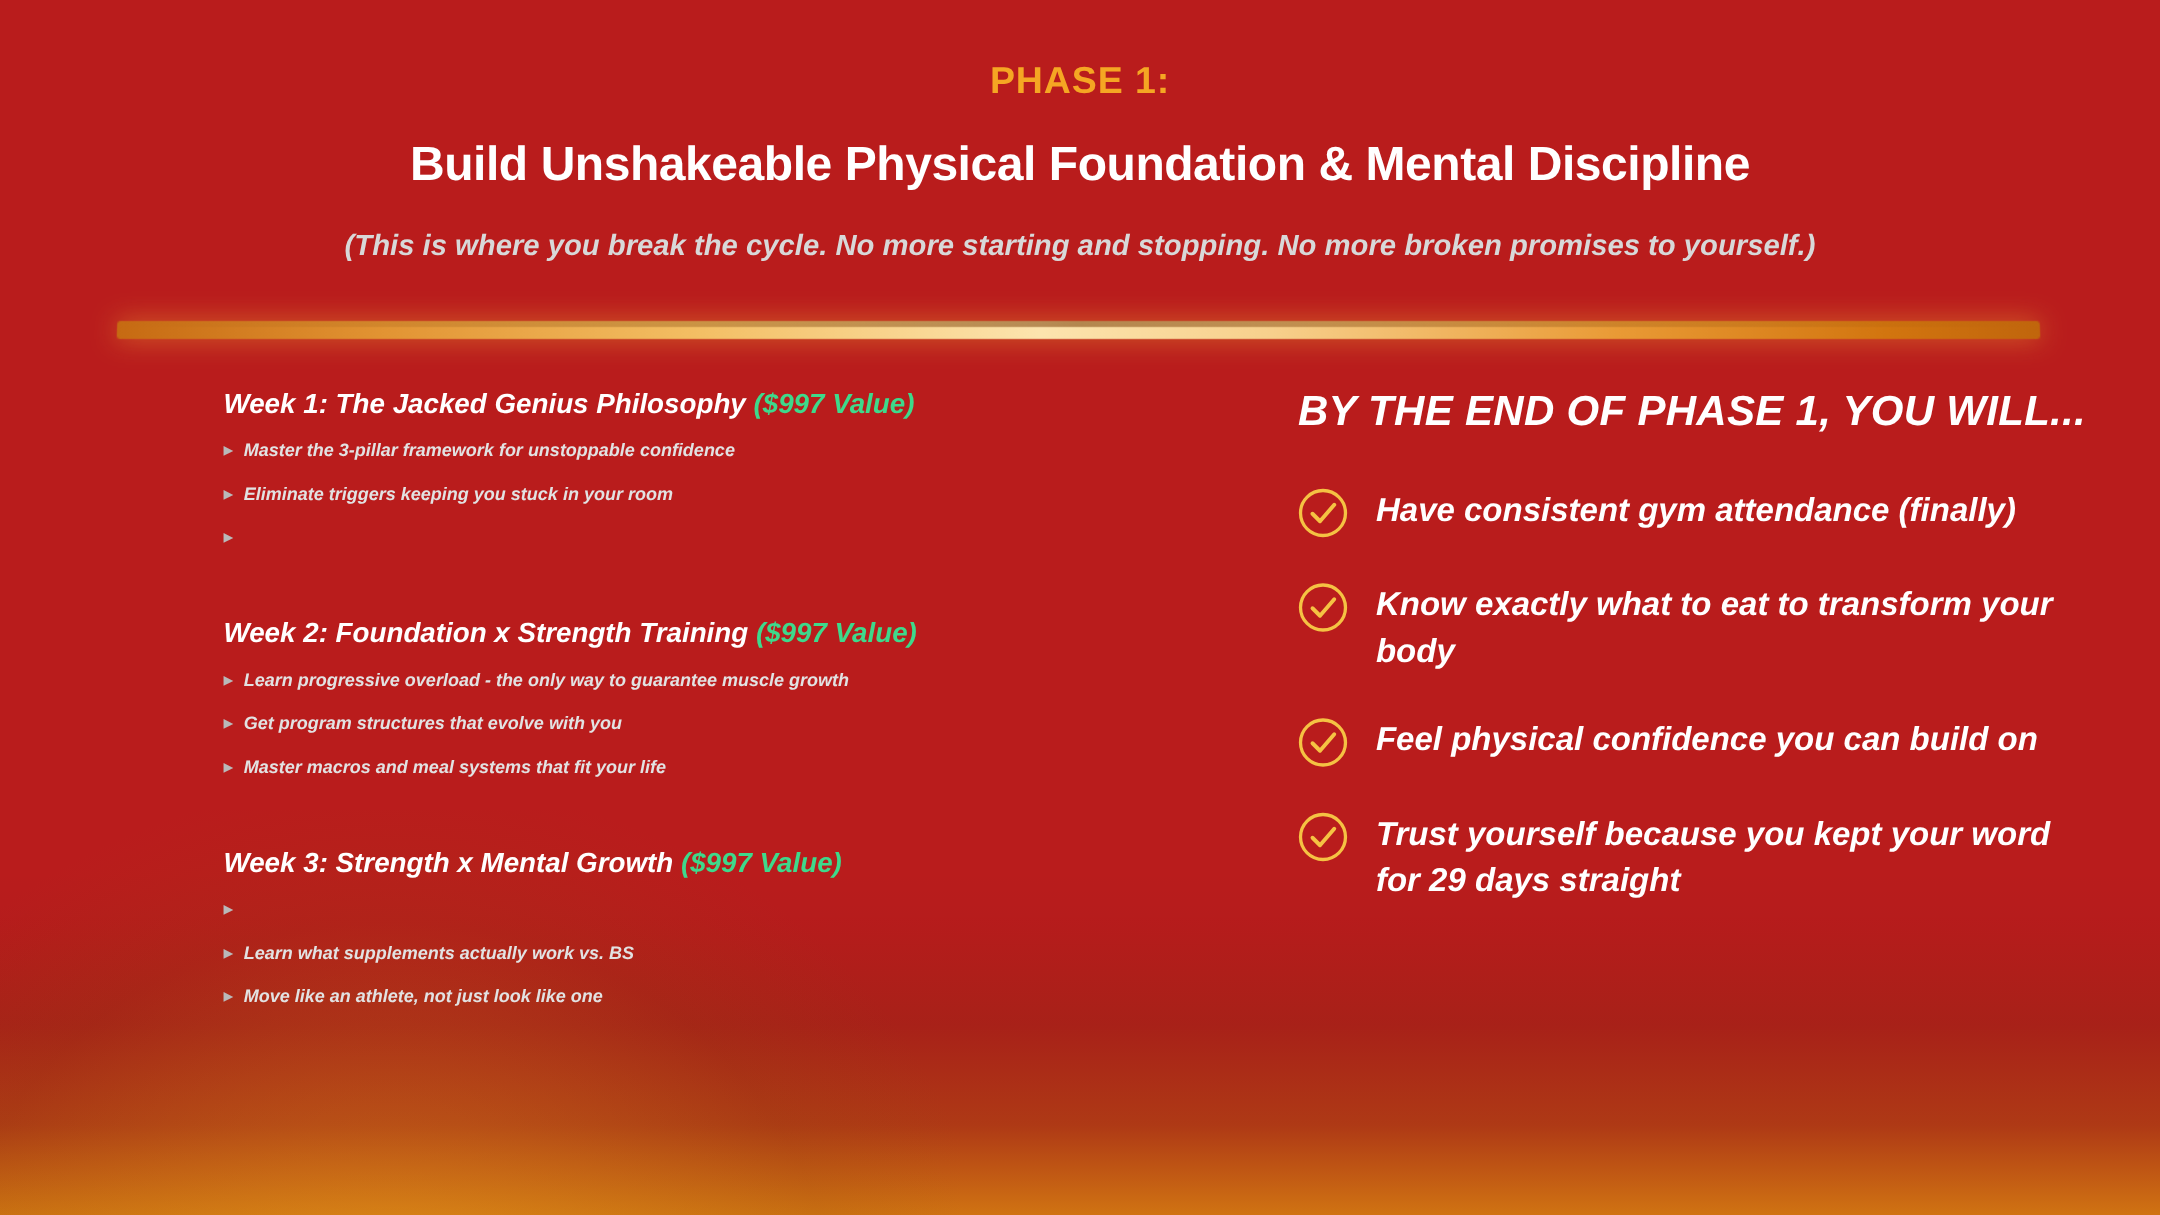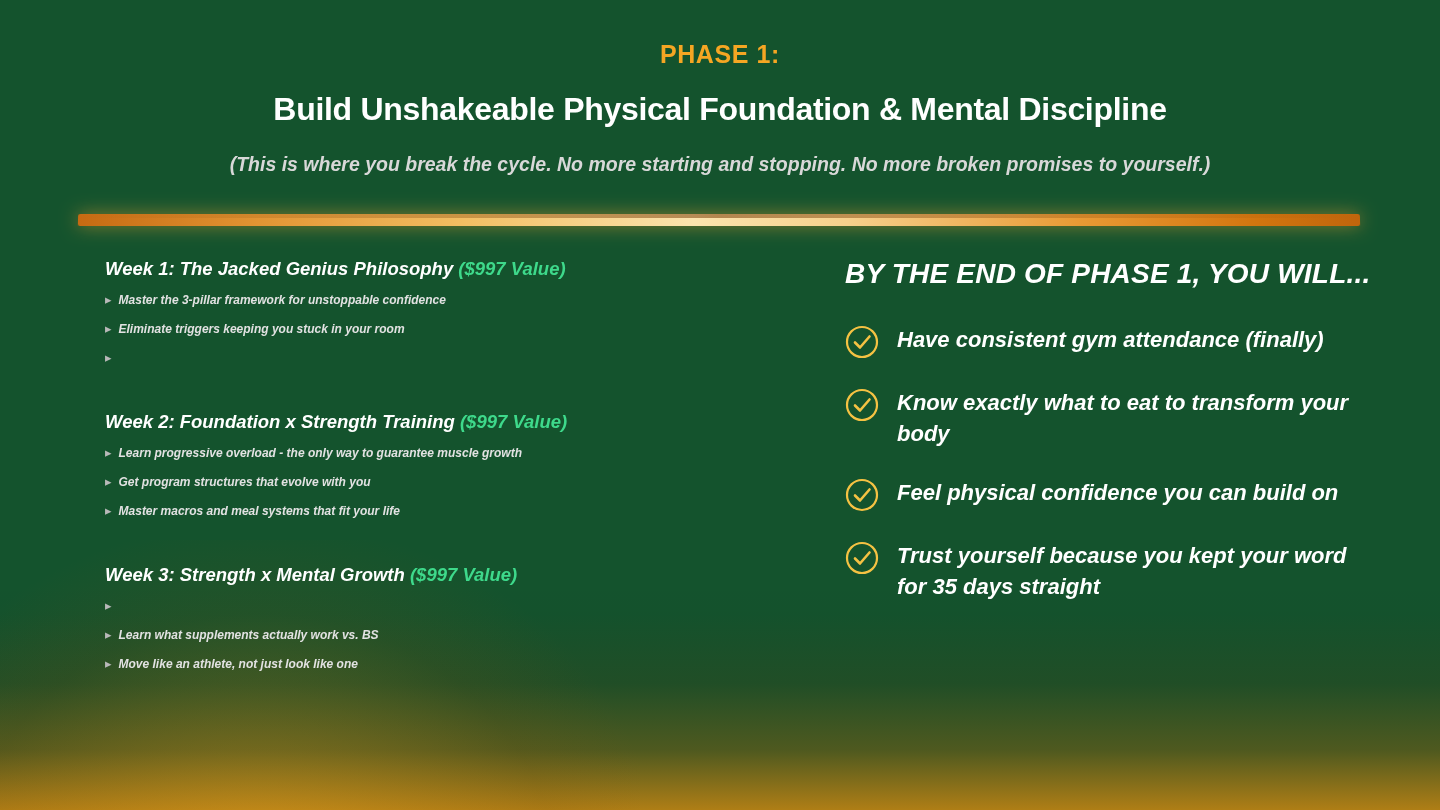--- a/index.html
+++ b/index.html
@@ -8,21 +8,21 @@
     width: 1440px;
     height: 810px;
     overflow: hidden;
     background: #000;
   }
 
   .slide {
     position: relative;
     width: 1440px;
     height: 810px;
-    background: #14532d;
+    background: #b91c1c;
     font-family: "Liberation Sans", sans-serif;
     overflow: hidden;
   }
 
   
   .glow-bottom {
     position: absolute;
     left: 0; right: 0; bottom: 0;
     height: 230px;
     background: linear-gradient(to top,
@@ -99,21 +99,21 @@
     background: linear-gradient(to right, rgba(120,60,5,0.0), rgba(120,60,5,0.55), rgba(120,60,5,0.0));
   }
 
   .body-cols {
     position: absolute;
     top: 258px;
     left: 0;
     width: 1440px;
     display: flex;
   }
-  .col-left { width: 800px; padding-left: 105px; }
+  .col-left { width: 800px; padding-left: 105px; margin-left: 44px; }
   .col-right { width: 640px; padding-left: 45px; }
 
   .week-block { margin-bottom: 42px; }
   .week-title {
     font-size: 18.5px;
     font-weight: bold;
     font-style: italic;
     color: #ffffff;
     margin-bottom: 9px;
   }
@@ -280,18 +280,18 @@
         <span class="outcome-text">Feel physical confidence you can build on</span>
       </div>
 
       <div class="outcome">
         <span class="check-icon">
           <svg width="34" height="34" viewBox="0 0 34 34">
             <circle cx="17" cy="17" r="15" fill="none" stroke="#F5C243" stroke-width="2.2"></circle>
             <path d="M10 17.5 L15 22.5 L24.5 11.5" fill="none" stroke="#F5C243" stroke-width="2.6" stroke-linecap="round" stroke-linejoin="round"></path>
           </svg>
         </span>
-        <span class="outcome-text">Trust yourself because you kept your word for 35 days straight</span>
+        <span class="outcome-text">Trust yourself because you kept your word for 29 days straight</span>
       </div>
 
     </div>
   </div>
 </div>
 
 </body></html>

